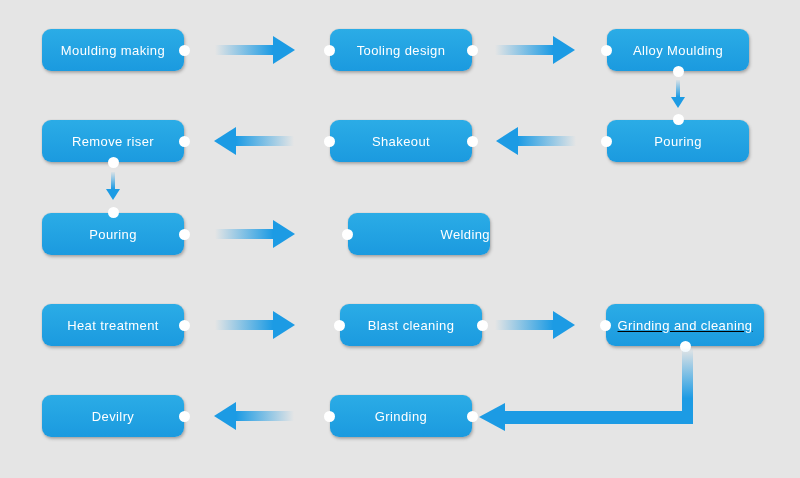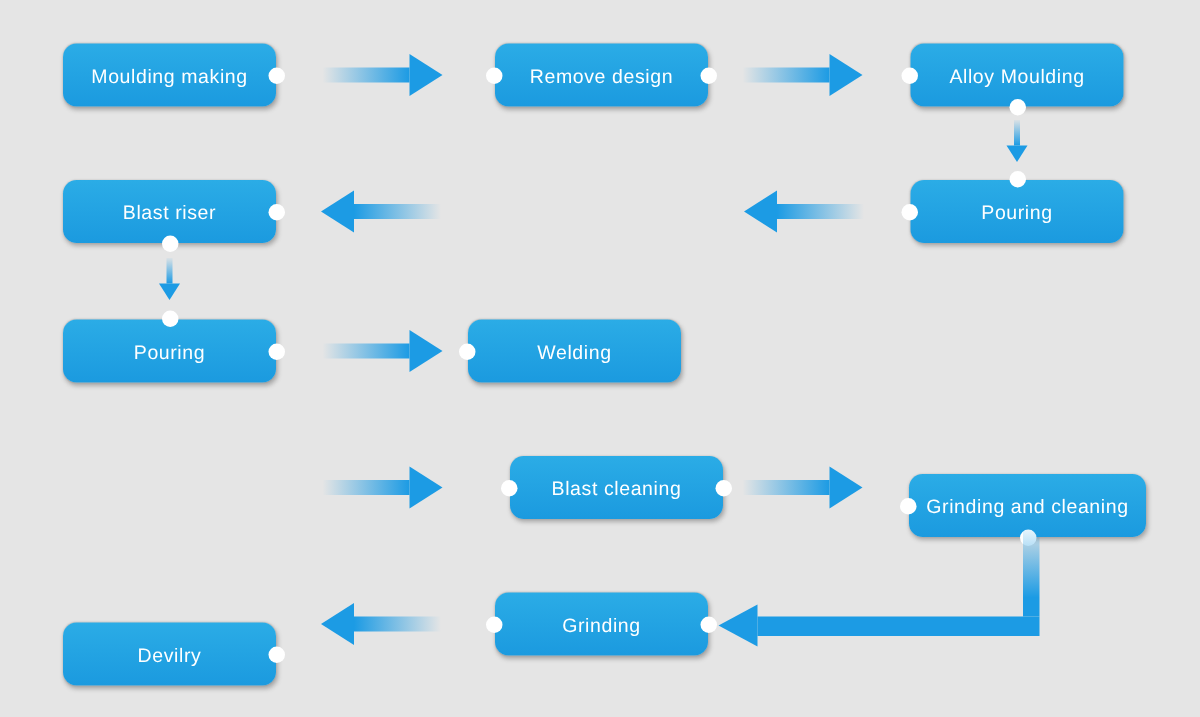--- a/index.html
+++ b/index.html
@@ -16,23 +16,23 @@
     display:flex;align-items:center;justify-content:center;
   }
   .nlabel{color:var(--text,#ffffff);font-size:13px;letter-spacing:.4px;white-space:nowrap;}
   .notch{position:absolute;width:11px;height:11px;border-radius:50%;background:var(--notch,#ffffff);}
   .notch.left{left:-6px;top:50%;margin-top:-5.5px;}
   .notch.right{right:-6px;top:50%;margin-top:-5.5px;}
   .notch.top{top:-6px;left:50%;margin-left:-5.5px;}
   .notch.bottom{bottom:-6px;left:50%;margin-left:-5.5px;}
   #n0{left:42px;top:29px;}  #n1{left:330px;top:29px;}  #n2{left:607px;top:29px;}
   #n3{left:42px;top:120px;} #n4{left:330px;top:120px;} #n5{left:607px;top:120px;align-items:center;}
-  #n6{left:42px;top:213px;} #n7{left:312px;top:213px;}
-  #n8{left:42px;top:304px;} #n9{left:340px;top:304px;} #n10{left:606px;top:316px;width:158px;}
-  #n11{left:42px;top:395px;margin-top:20px;} #n12{left:330px;top:395px;}
+  #n6{left:42px;top:213px;} #n7{left:348px;top:213px;justify-content:flex-end;}
+  #n8{left:42px;top:304px;} #n9{left:340px;top:304px;} #n10{left:606px;top:304px;width:158px;text-decoration:underline;}
+  #n11{left:42px;top:395px;} #n12{left:330px;top:395px;}
   
   .ar,.al{position:absolute;display:flex;align-items:center;height:28px;}
   .ar .shaft{width:58px;height:10px;background:linear-gradient(90deg,rgba(28,155,228,0),var(--arrow,#1c9be4));}
   .ar .head{width:0;height:0;border-top:14px solid transparent;border-bottom:14px solid transparent;border-left:22px solid var(--arrow,#1c9be4);}
   .al .head{width:0;height:0;border-top:14px solid transparent;border-bottom:14px solid transparent;border-right:22px solid var(--arrow,#1c9be4);}
   .al .shaft{width:58px;height:10px;background:linear-gradient(90deg,var(--arrow,#1c9be4),rgba(28,155,228,0));}
   
   .ad{position:absolute;display:flex;flex-direction:column;align-items:center;width:16px;}
   .ad .vshaft{width:4px;height:17px;background:linear-gradient(180deg,rgba(28,155,228,.05),var(--arrow,#1c9be4));}
   .ad .vhead{width:0;height:0;border-left:7px solid transparent;border-right:7px solid transparent;border-top:11px solid var(--arrow,#1c9be4);}
@@ -48,48 +48,53 @@
 
   <div class="node" id="n0">
     <span class="nlabel">Moulding making</span>
     <span class="notch right"></span>
   </div>
   <div class="ar" style="left:215px;top:36px;">
       <i class="shaft"></i>
       <i class="head"></i>
     </div>
   <div class="node" id="n1">
-    <span class="nlabel">Remove design</span>
+    <span class="nlabel">Tooling design</span>
     <span class="notch left"></span>
     <span class="notch right"></span>
   </div>
   <div class="ar" style="left:495px;top:36px;">
       <i class="shaft"></i>
       <i class="head"></i>
     </div>
   <div class="node" id="n2">
     <span class="nlabel">Alloy Moulding</span>
     <span class="notch left"></span>
     <span class="notch bottom"></span>
   </div>
 
   <div class="ad" style="left:670px;top:80px;">
       <i class="vshaft"></i>
       <i class="vhead"></i>
     </div>
 
   <div class="node" id="n3">
-    <span class="nlabel">Blast riser</span>
+    <span class="nlabel">Remove riser</span>
     <span class="notch right"></span>
     <span class="notch bottom"></span>
   </div>
   <div class="al" style="left:214px;top:127px;">
       <i class="head"></i>
       <i class="shaft"></i>
     </div>
+  <div class="node" id="n4">
+    <span class="nlabel">Shakeout</span>
+    <span class="notch left"></span>
+    <span class="notch right"></span>
+  </div>
   <div class="al" style="left:496px;top:127px;">
       <i class="head"></i>
       <i class="shaft"></i>
     </div>
   <div class="node" id="n5">
     <span class="nlabel">Pouring</span>
     <span class="notch top"></span>
     <span class="notch left"></span>
   </div>
 
@@ -105,20 +110,24 @@
   </div>
   <div class="ar" style="left:215px;top:220px;">
       <i class="shaft"></i>
       <i class="head"></i>
     </div>
   <div class="node" id="n7">
     <span class="nlabel">Welding</span>
     <span class="notch left"></span>
   </div>
 
+  <div class="node" id="n8">
+    <span class="nlabel">Heat treatment</span>
+    <span class="notch right"></span>
+  </div>
   <div class="ar" style="left:215px;top:311px;">
       <i class="shaft"></i>
       <i class="head"></i>
     </div>
   <div class="node" id="n9">
     <span class="nlabel">Blast cleaning</span>
     <span class="notch left"></span>
     <span class="notch right"></span>
   </div>
   <div class="ar" style="left:495px;top:311px;">

